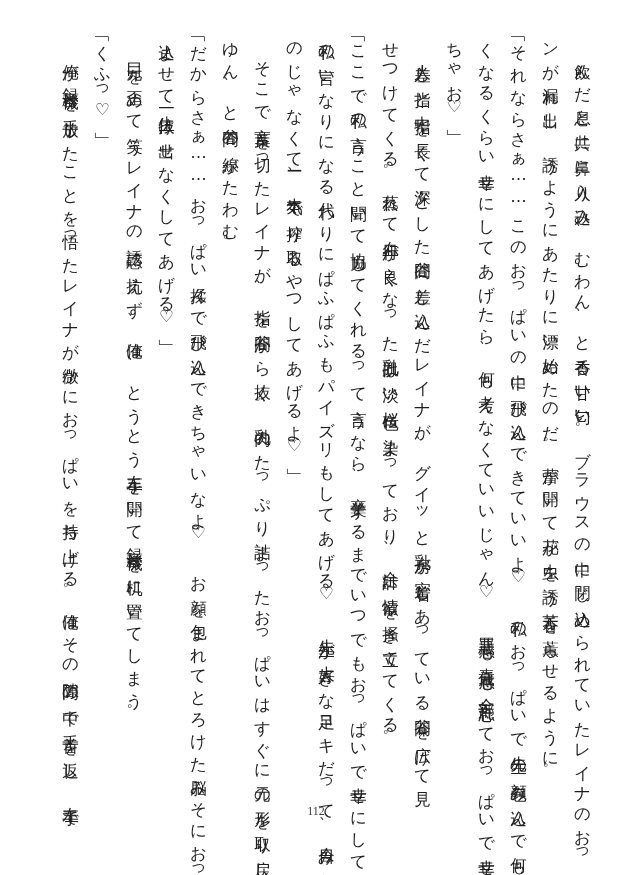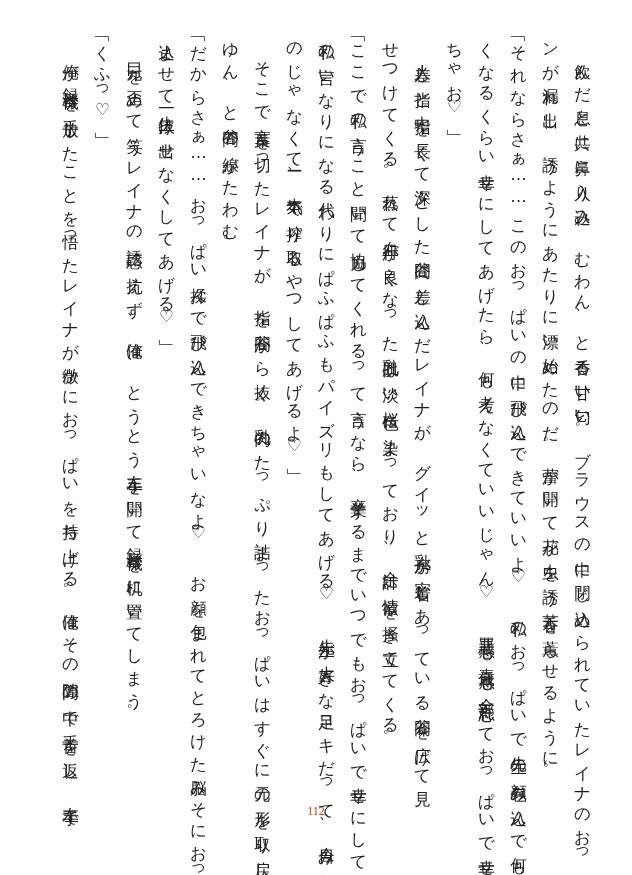--- a/index.html
+++ b/index.html
@@ -37,21 +37,21 @@
       color: #1f1f1f;
     }
     .page-number {
       position: absolute;
       top: 804px;
       left: 0;
       width: 632px;
       text-align: center;
       font-family: "Liberation Serif", "DejaVu Serif", serif;
       font-size: 12px;
-      color: #c2410c;
+      color: #404040;
     }
   </style>
 </head>
 <body>
 
 <div class="page">
   <div class="col" style="left:571px;">　飲んだ息と共に鼻に入り込み、むわん、と香る甘い匂い。ブラウスの中に閉じ込められていたレイナのおっぱいフェロモ</div>
   <div class="col" style="left:539px;">ンが漏れ出し、誘うようにあたりに漂い始めたのだ。蕾が開いて花が虫を誘う芳香を薫らせるように。</div>
   <div class="col" style="left:507px;">「それならさぁ……このおっぱいの中に飛び込んできていいよ♡　私のおっぱいで先生の顔包み込んで何も考えられな</div>
   <div class="col" style="left:475px;">くなるくらい幸せにしてあげたら、何も考えなくていいじゃん♡　罪悪感も責任感も全部忘れておっぱいで幸せになっ</div>

